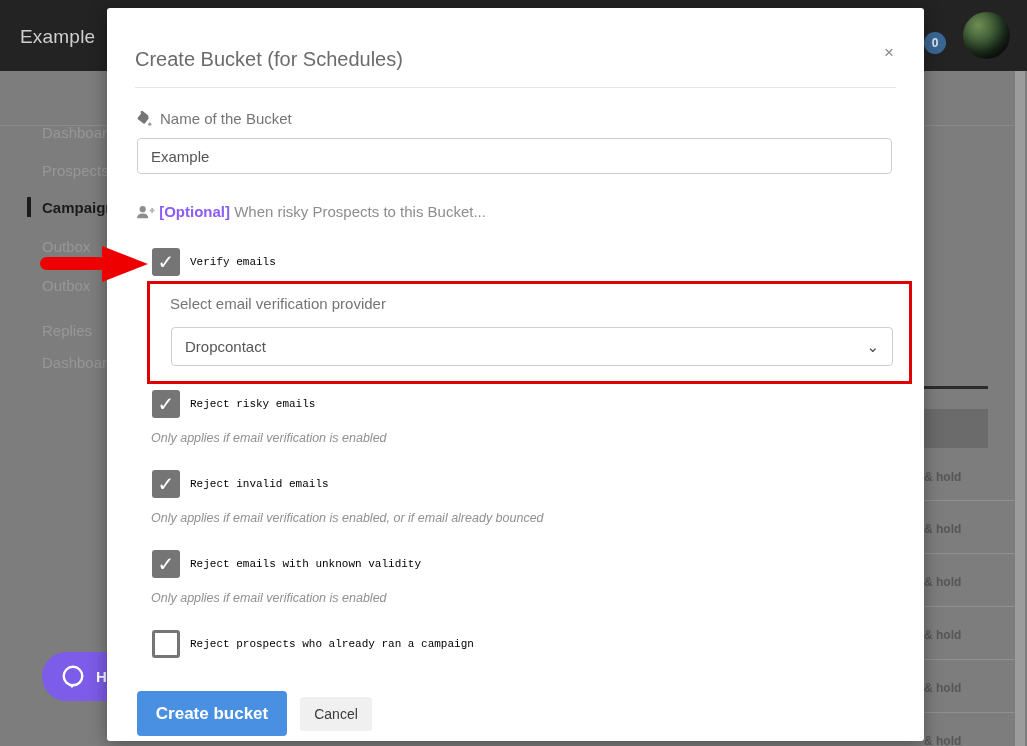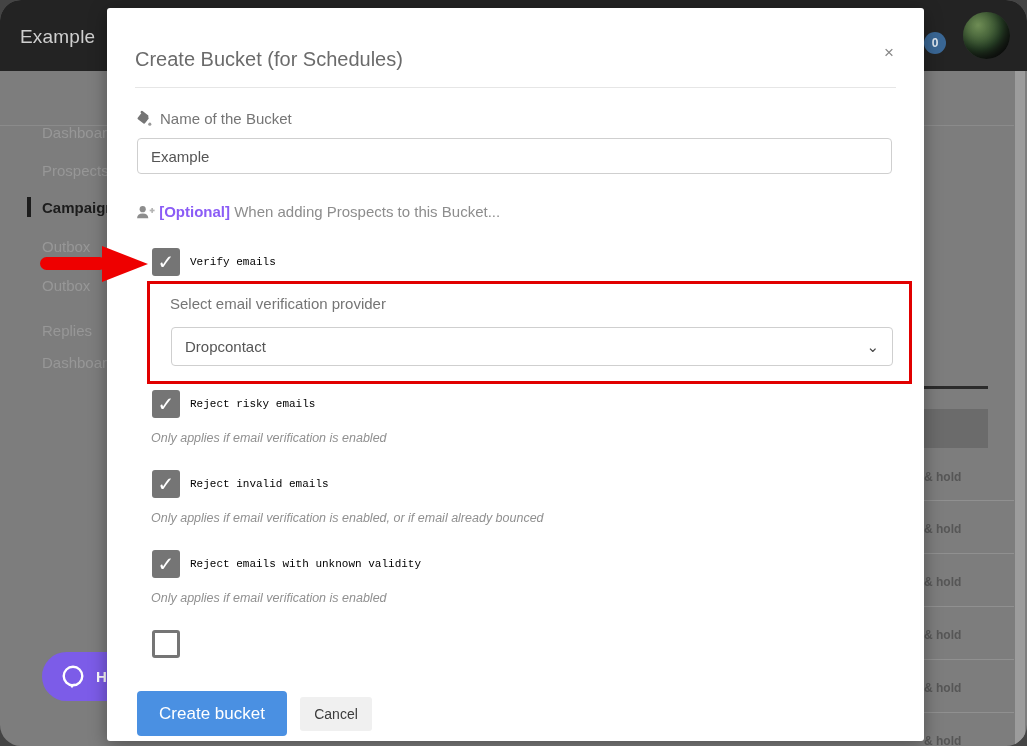--- a/index.html
+++ b/index.html
@@ -1,17 +1,17 @@
 <!DOCTYPE html>
 <html><head>
 <meta charset="utf-8">
 <style>
   html,body{margin:0;padding:0;background:#444;}
   #screen{position:relative;width:1027px;height:746px;overflow:hidden;
-    background:#7d7d7d;font-family:"Liberation Sans","DejaVu Sans",sans-serif;border-radius:21px;
+    background:#7d7d7d;font-family:"Liberation Sans","DejaVu Sans",sans-serif;
     -webkit-font-smoothing:antialiased;}
   .abs{position:absolute;}
 
   
   #topbar{left:0;top:0;width:1027px;height:71px;background:#232323;z-index:2;}
   #workspace-name{left:20px;top:26px;font-size:19px;color:#cfcfcf;letter-spacing:.2px;}
   #notif-badge{left:924px;top:32px;width:22px;height:22px;border-radius:50%;
     background:#3a6795;color:#dfe7f0;font-size:12px;font-weight:bold;
     display:flex;align-items:center;justify-content:center;}
   #avatar{left:963px;top:12px;width:47px;height:47px;border-radius:50%;
@@ -69,21 +69,21 @@
   
   #provider-red-box{left:40px;top:273px;width:759px;height:97px;border:3px solid #e10000;
     z-index:12;pointer-events:none;}
   #provider-label{left:63px;top:287px;}
   #provider-select{left:64px;top:319px;width:694px;height:37px;border:1px solid #cfcfcf;
     border-radius:4px;background:#fff;display:flex;align-items:center;
     font-size:15px;color:#555;padding:0 13px;cursor:pointer;gap:48px;}
   #provider-chevron{margin-left:auto;font-size:15px;color:#444;line-height:10px;}
 
   #create-btn{left:30px;top:683px;width:150px;height:45px;background:#4a90e2;border:none;
-    border-radius:4px;color:#fff;font-size:17px;font-weight:normal;font-family:inherit;cursor:pointer;}
+    border-radius:4px;color:#fff;font-size:17px;font-weight:bold;font-family:inherit;cursor:pointer;}
   #cancel-btn{left:193px;top:689px;width:72px;height:34px;background:#f0f0f0;border:none;
     border-radius:3px;color:#3c3c3c;font-size:14px;font-family:inherit;cursor:pointer;}
 
   
   #red-arrow{left:40px;top:246px;width:108px;height:36px;z-index:20;pointer-events:none;}
 </style>
 </head>
 <body>
 
 <div id="screen">
@@ -147,21 +147,21 @@
     </div>
     <input class="abs" id="name-input" value="Example" style="">
 
     <div class="abs" id="optional-label">
       <svg width="19" height="14" viewBox="0 0 26 20" style="vertical-align:-2px">
         <circle cx="9" cy="6" r="4.4" fill="#8d8d8d"></circle>
         <path d="M1 19 Q1 12 9 12 Q17 12 17 19 Z" fill="#8d8d8d"></path>
         <rect x="19" y="6.6" width="7" height="2.4" fill="#b4b4b4"></rect>
         <rect x="21.3" y="4.3" width="2.4" height="7" fill="#b4b4b4"></rect>
       </svg>
-      <b>[Optional]</b><span> When adding Prospects to this Bucket...</span>
+      <b>[Optional]</b><span> When risky Prospects to this Bucket...</span>
     </div>
 
     <div class="cb-row" style="left:45px;top:240px">
       <div class="cb">
           <span>✓</span>
         </div>
       <div class="cb-label">Verify emails</div>
     </div>
 
     <div class="abs field-label" id="provider-label">
@@ -192,20 +192,21 @@
     <div class="cb-row" style="left:45px;top:542px">
       <div class="cb">
           <span>✓</span>
         </div>
       <div class="cb-label">Reject emails with unknown validity</div>
     </div>
     <div class="cb-note" style="left:44px;top:583px">Only applies if email verification is enabled</div>
 
     <div class="cb-row" style="left:45px;top:622px">
       <div class="cb unchecked"></div>
+      <div class="cb-label">Reject prospects who already ran a campaign</div>
     </div>
 
     <button class="abs" id="create-btn">Create bucket</button>
     <button class="abs" id="cancel-btn">Cancel</button>
   </div>
 
   <svg class="abs" id="red-arrow" viewBox="0 0 108 36">
     <rect x="0" y="11" width="66" height="13" rx="6.5" fill="#ee0000"></rect>
     <path d="M62 0 L108 18 L62 36 Z" fill="#ee0000"></path>
   </svg>

